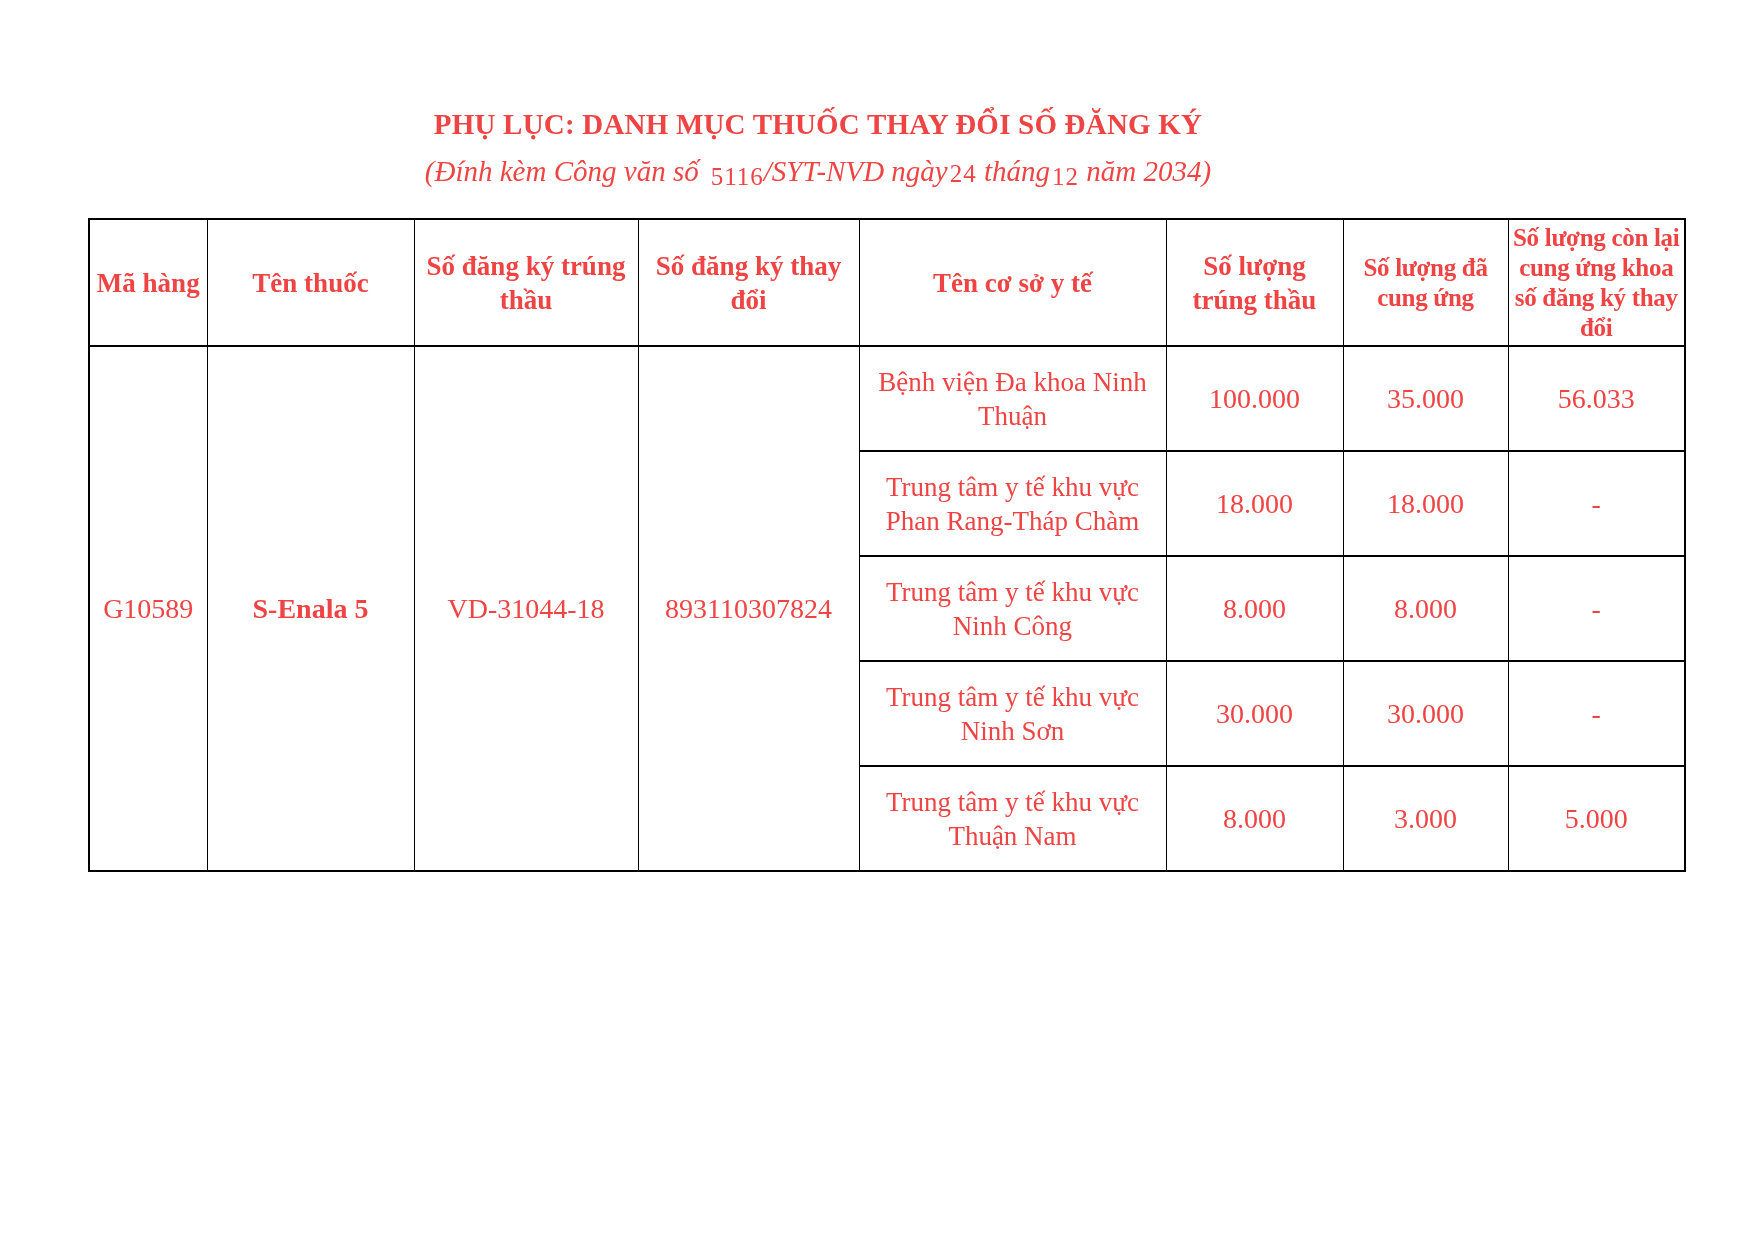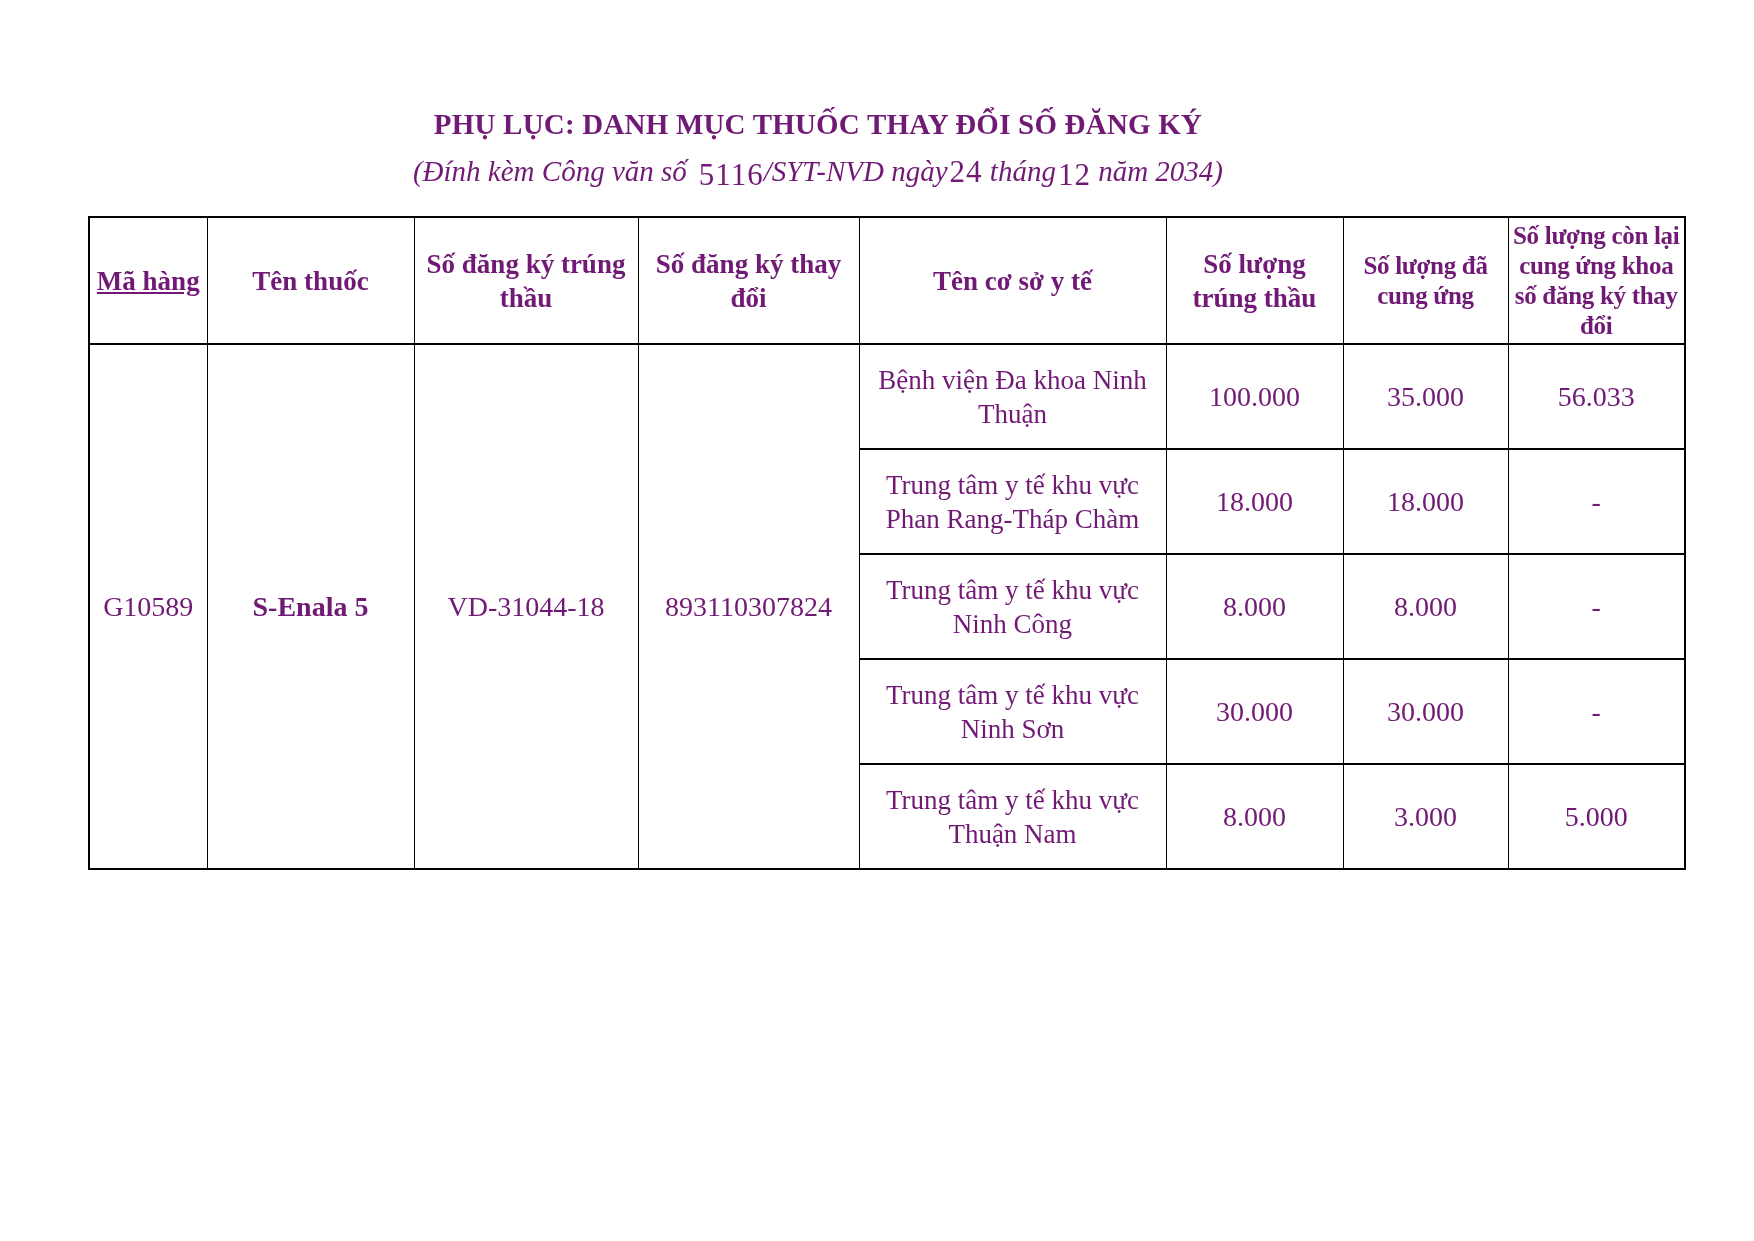--- a/index.html
+++ b/index.html
@@ -7,21 +7,21 @@
     padding: 0;
     background: #ffffff;
   }
   .page {
     position: relative;
     width: 1754px;
     height: 1241px;
     box-sizing: border-box;
     padding-top: 102px;
     background: #ffffff;
-    color: #701a75;
+    color: #ef4444;
     font-family: "Liberation Serif", "DejaVu Serif", serif;
     overflow: hidden;
   }
   .heading {
     margin-left: 88px;
     width: 1460px;
     text-align: center;
   }
   .title {
     margin: 0;
@@ -34,21 +34,21 @@
     margin: 4px 0 0 0;
     font-size: 29px;
     line-height: 42px;
     white-space: pre-wrap;
   }
   .subtitle .it {
     font-style: italic;
   }
   .subtitle .filled {
     font-style: normal;
-    font-size: 31px;
+    font-size: 25px;
     letter-spacing: 1px;
     position: relative;
   }
   .subtitle .f-doc { top: 4px; margin-left: 12px; }
   .subtitle .f-day { top: 1px; margin-left: 2px; }
   .subtitle .f-month { top: 4px; margin-left: 2px; }
 
   table.drug-table {
     margin: 24px 0 0 88px;
     width: 1596px;
@@ -65,21 +65,21 @@
     overflow: hidden;
   }
   .drug-table thead tr { height: 127px; }
   .drug-table tbody tr { height: 105px; }
   .drug-table th {
     font-size: 27px;
     font-weight: bold;
     line-height: 34px;
     padding: 0 6px;
   }
-  .drug-table th.col-ma-hang   { padding: 0 4px; text-decoration: underline; }
+  .drug-table th.col-ma-hang   { padding: 0 4px; }
   .drug-table th.col-qty-won   { padding: 16px 20px; }
   .drug-table th.cond {
     font-size: 25px;
     letter-spacing: -0.3px;
     line-height: 30px;
     padding: 0 4px;
   }
   .drug-table td {
     font-size: 28px;
     line-height: 34px;

